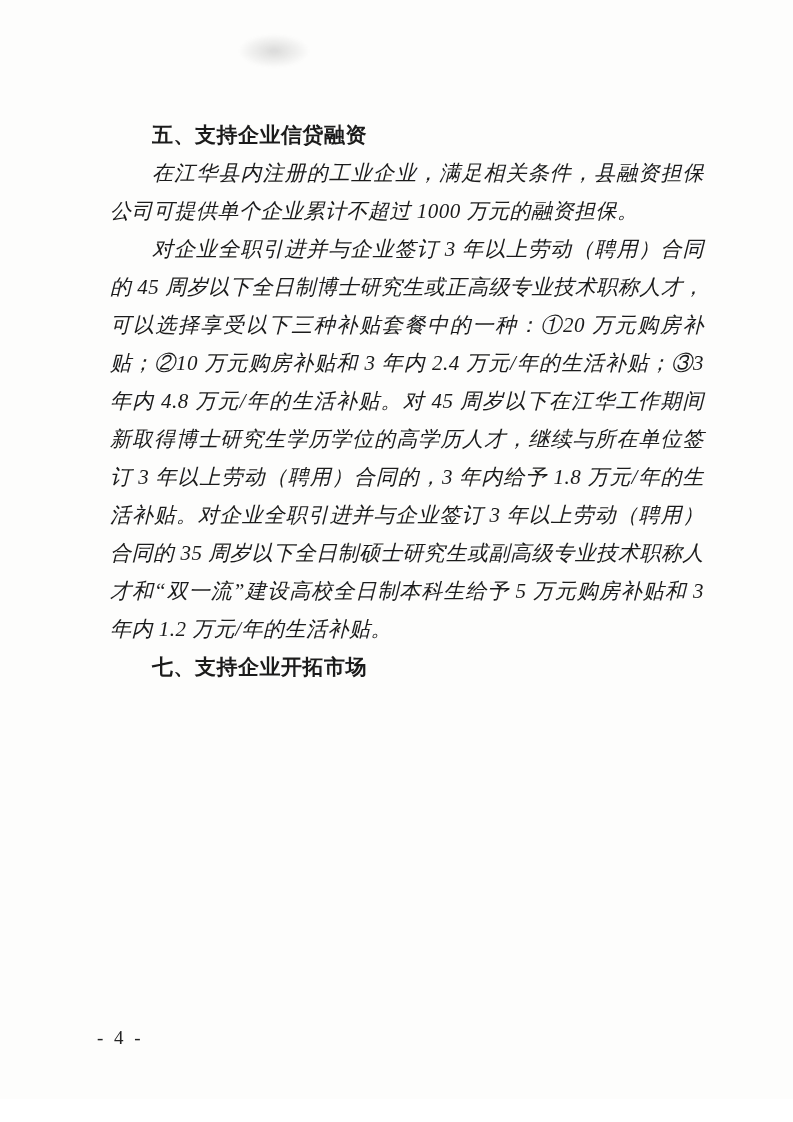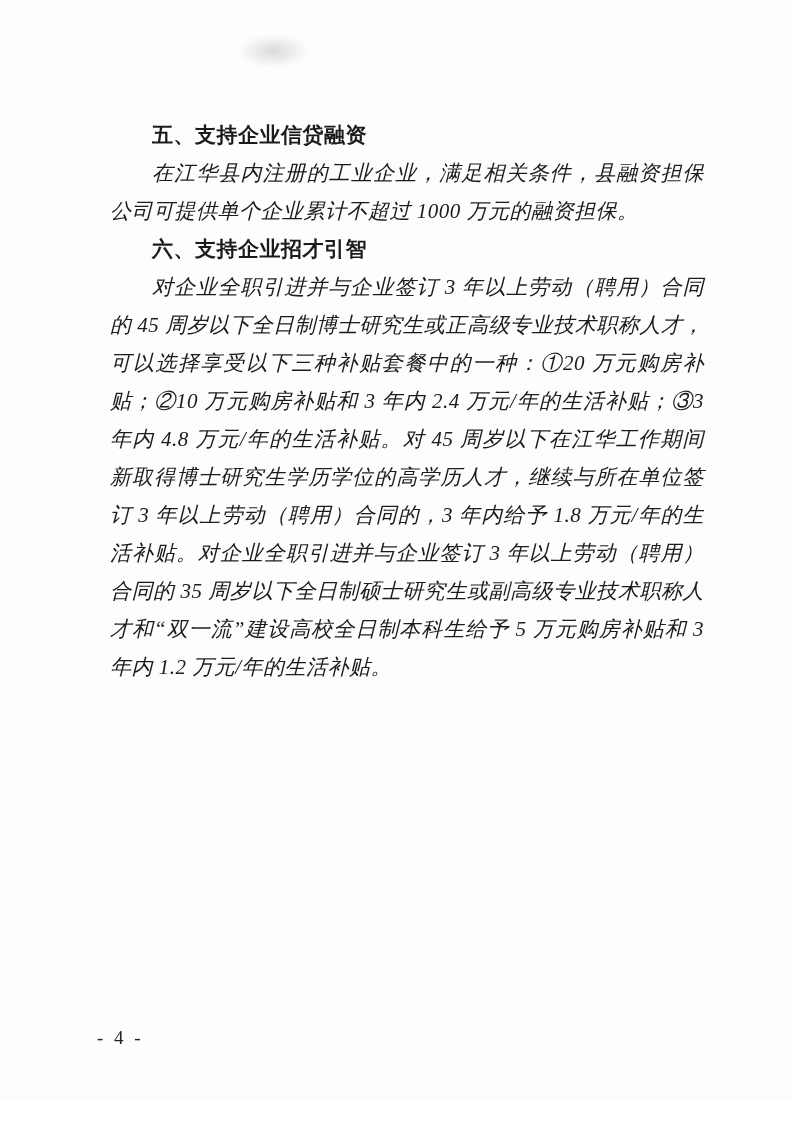--- a/index.html
+++ b/index.html
@@ -65,19 +65,19 @@
 </head>
 <body>
 
 <div class="page">
   <div class="scan-smudge"></div>
 
   <div class="content">
     <h2>五、支持企业信贷融资</h2>
     <p>在江华县内注册的工业企业，满足相关条件，县融资担保公司可提供单个企业累计不超过 1000 万元的融资担保。</p>
 
-    <h2>六、支持企业招才引智</h2>
     <p>对企业全职引进并与企业签订 3 年以上劳动（聘用）合同的 45 周岁以下全日制博士研究生或正高级专业技术职称人才，可以选择享受以下三种补贴套餐中的一种：①20 万元购房补贴；②10 万元购房补贴和 3 年内 2.4 万元/年的生活补贴；③3 年内 4.8 万元/年的生活补贴。对 45 周岁以下在江华工作期间新取得博士研究生学历学位的高学历人才，继续与所在单位签订 3 年以上劳动（聘用）合同的，3 年内给予 1.8 万元/年的生活补贴。对企业全职引进并与企业签订 3 年以上劳动（聘用）合同的 35 周岁以下全日制硕士研究生或副高级专业技术职称人才和“双一流”建设高校全日制本科生给予 5 万元购房补贴和 3 年内 1.2 万元/年的生活补贴。</p>
 
+    <h2>七、支持企业开拓市场</h2>
   </div>
 
   <div class="footer">- 4 -</div>
 </div>
 
 </body></html>

